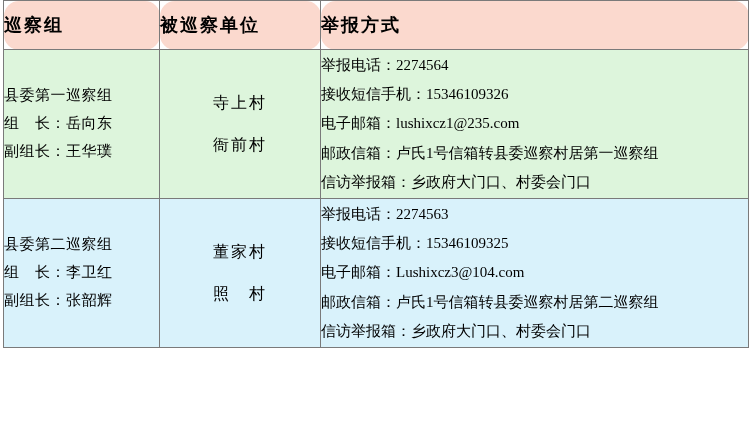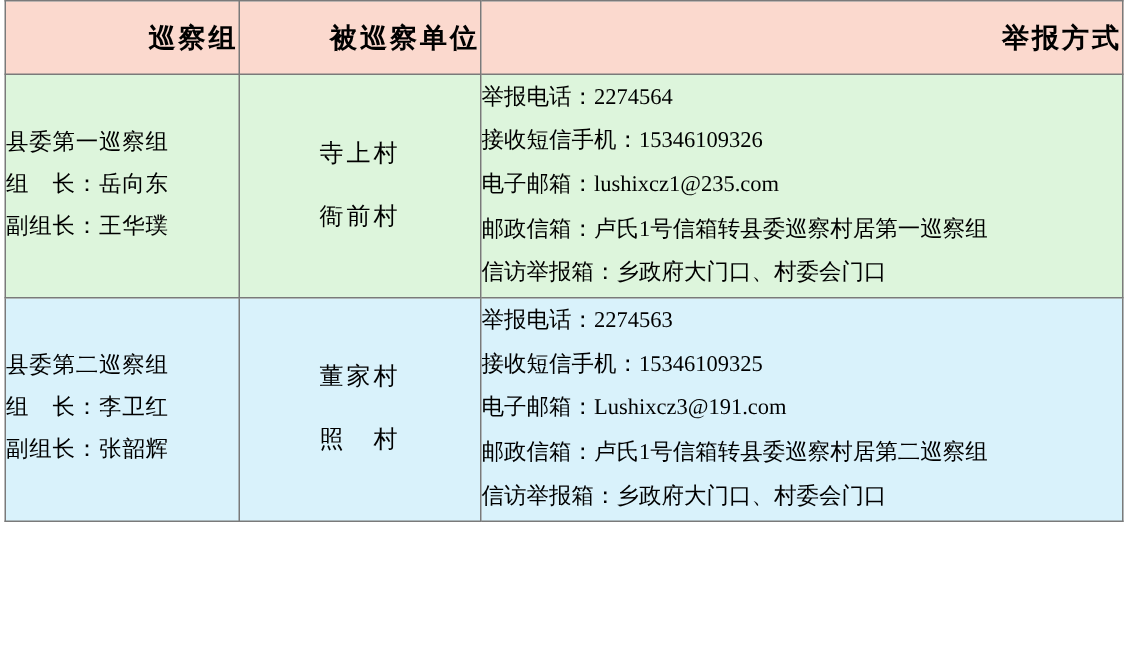--- a/index.html
+++ b/index.html
@@ -47,21 +47,22 @@
     vertical-align: middle;
   }
   thead th {
     background: #fbd9ce;
     height: 48px;
     font-family: "Liberation Serif", serif;
     font-weight: bold;
     font-size: 18px;
     letter-spacing: 2px;
     color: #000000;
-    text-align: right;
+    text-align: left;
+    border-radius: 15px;
   }
   .col-group { width: 155px; }
   .col-unit  { width: 160px; }
   .col-report { width: 427px; }
 
   .row-1 td { background: #ddf5dc; }
   .row-2 td { background: #d9f2fb; }
 
   .cell-group {
     text-align: left;
@@ -137,21 +138,21 @@
           <div class="line">组　长：李卫红</div>
           <div class="line">副组长：张韶辉</div>
         </td>
         <td class="cell-unit">
           <div class="line">董家村</div>
           <div class="line">照　村</div>
         </td>
         <td class="cell-report">
           <div class="line">举报电话：2274563</div>
           <div class="line">接收短信手机：15346109325</div>
-          <div class="line">电子邮箱：Lushixcz3@191.com</div>
+          <div class="line">电子邮箱：Lushixcz3@104.com</div>
           <div class="line">邮政信箱：卢氏1号信箱转县委巡察村居第二巡察组</div>
           <div class="line">信访举报箱：乡政府大门口、村委会门口</div>
         </td>
       </tr>
 
     </tbody>
   </table>
 
 </div>
 

